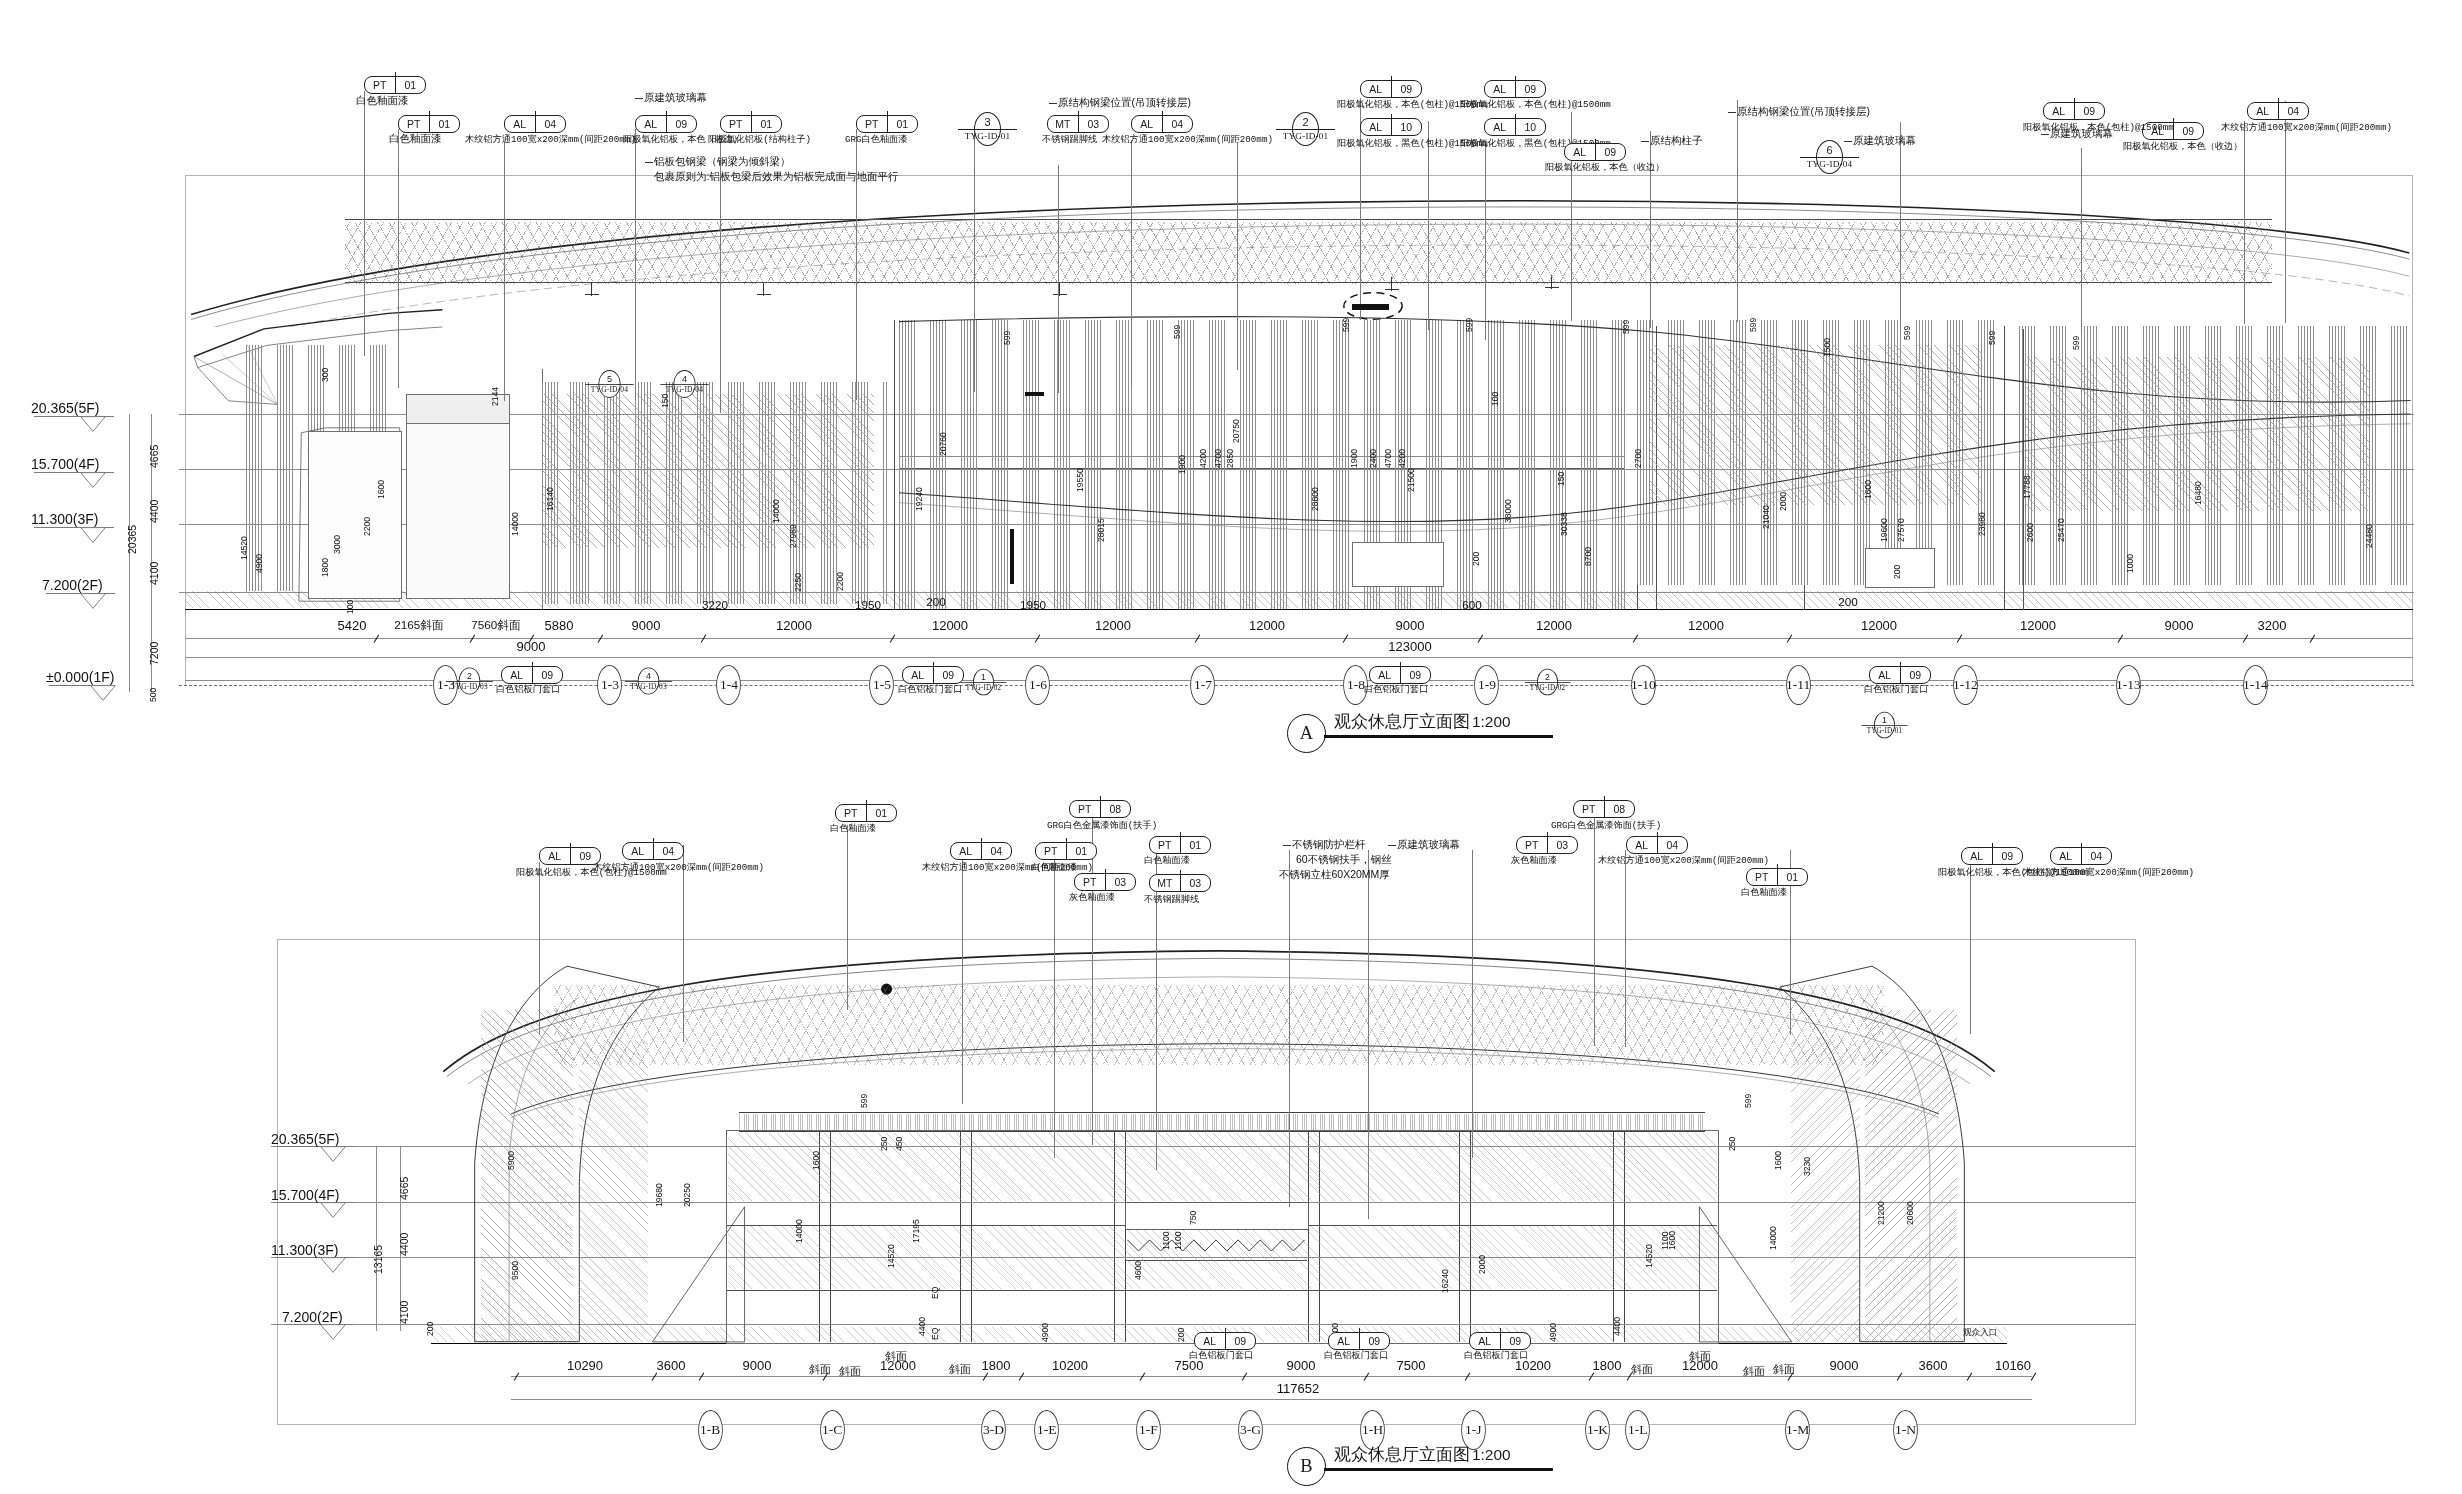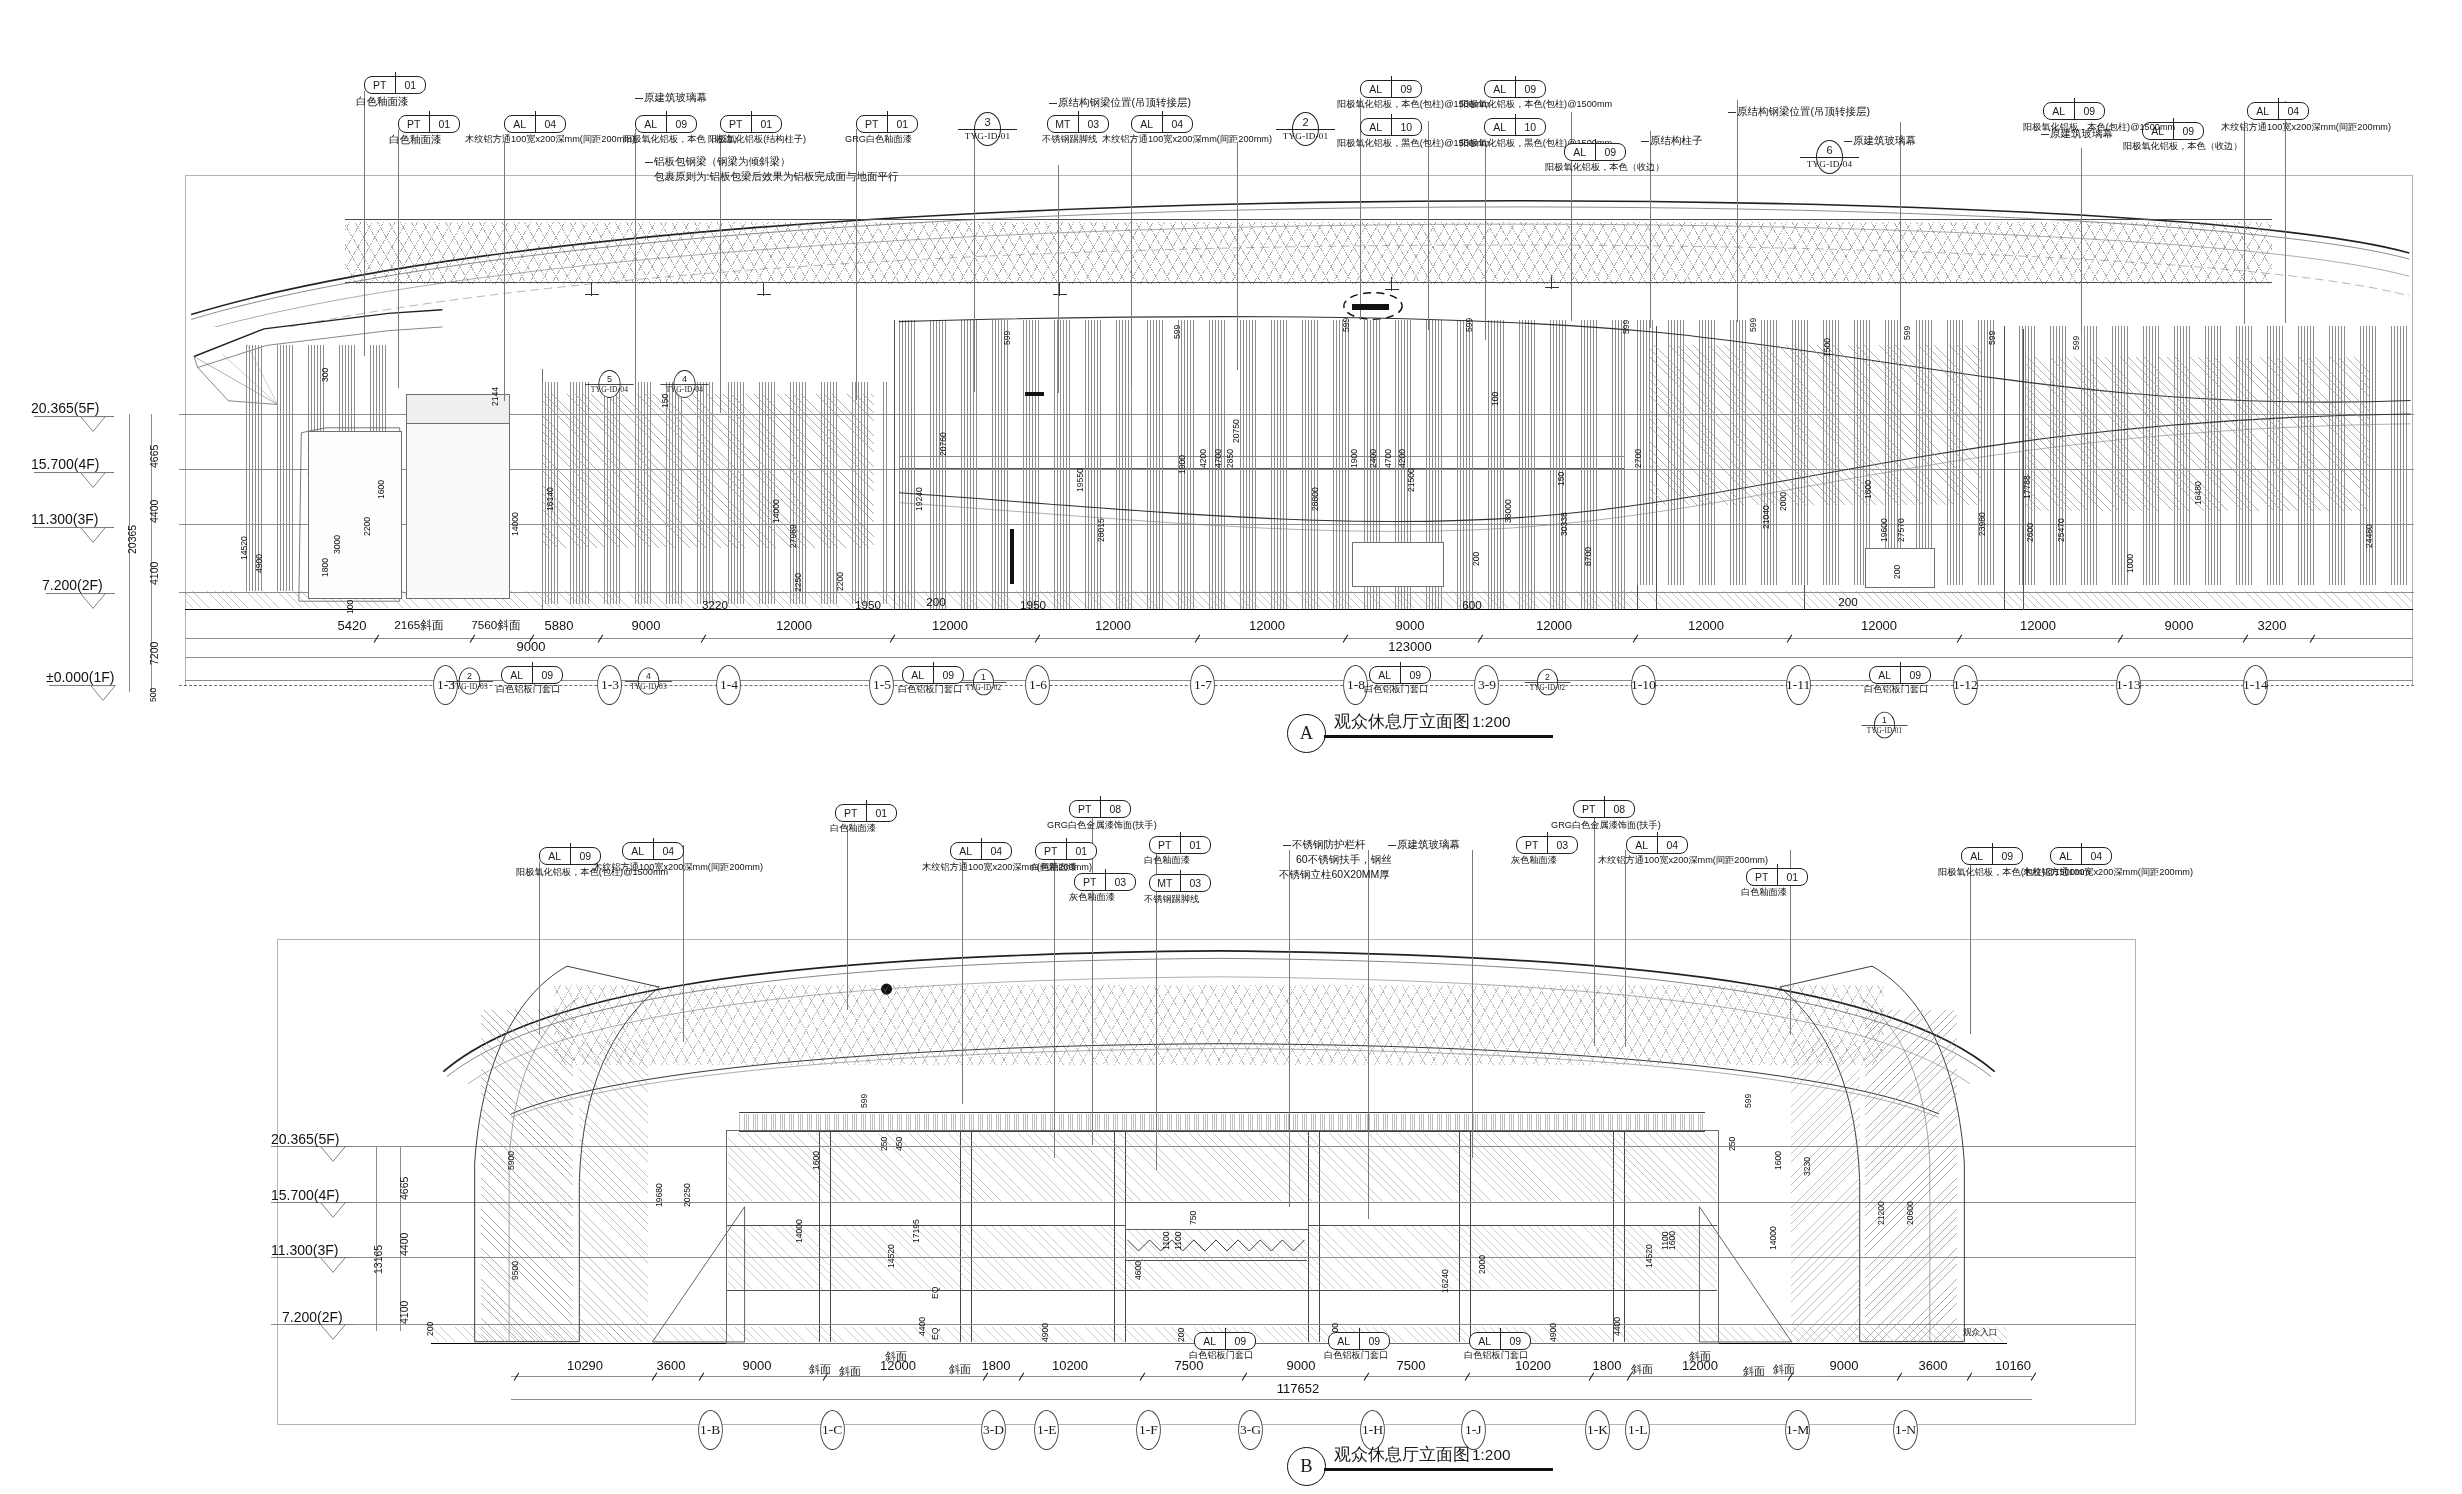--- a/index.html
+++ b/index.html
@@ -17,21 +17,21 @@
   .heavy{background:#000;}
 
   
   .tag{position:absolute;display:flex;align-items:stretch;height:16px;
        border:0.8px solid #222;border-radius:8px;background:#fff;
        font-size:10.5px;line-height:14.8px;white-space:nowrap;z-index:6;}
   .tag .c1{padding:0 5.5px;display:flex;align-items:center;justify-content:center;min-width:18.5px;}
   .tag .c2{padding:0 5.5px;display:flex;align-items:center;justify-content:center;min-width:18.5px;
            border-left:0.8px solid #222;}
   .tag .stem{position:absolute;left:50%;top:-5.5px;width:0.6px;height:5.5px;background:#222;}
-  .tagtxt{position:absolute;font-size:10.5px;line-height:13px;white-space:nowrap;color:#111;z-index:6;}
+  .tagtxt{position:absolute;font-size:10.5px;line-height:13px;white-space:nowrap;color:#111;z-index:6;font-family:Liberation Mono, monospace;}
 
   
   .note{position:absolute;font-size:10.5px;line-height:13px;white-space:nowrap;color:#111;z-index:6;}
   .note:before{content:"";position:absolute;left:-8.6px;top:6.8px;width:7.4px;height:0.6px;background:#333;}
   .note.nb:before{display:none;}
 
   
   .lead{position:absolute;width:0.6px;background:#7a7a7a;z-index:2;}
 
   
@@ -550,21 +550,21 @@
     <div class="gb" style="left:1023px;top:665px;">
         <span>1-6</span>
       </div>
     <div class="gb" style="left:1188px;top:665px;">
         <span>1-7</span>
       </div>
     <div class="gb" style="left:1341px;top:665px;">
         <span>1-8</span>
       </div>
     <div class="gb" style="left:1472px;top:665px;">
-        <span>3-9</span>
+        <span>1-9</span>
       </div>
     <div class="gb" style="left:1629px;top:665px;">
         <span>1-10</span>
       </div>
     <div class="gb" style="left:1784px;top:665px;">
         <span>1-11</span>
       </div>
     <div class="gb" style="left:1951px;top:665px;">
         <span>1-12</span>
       </div>

